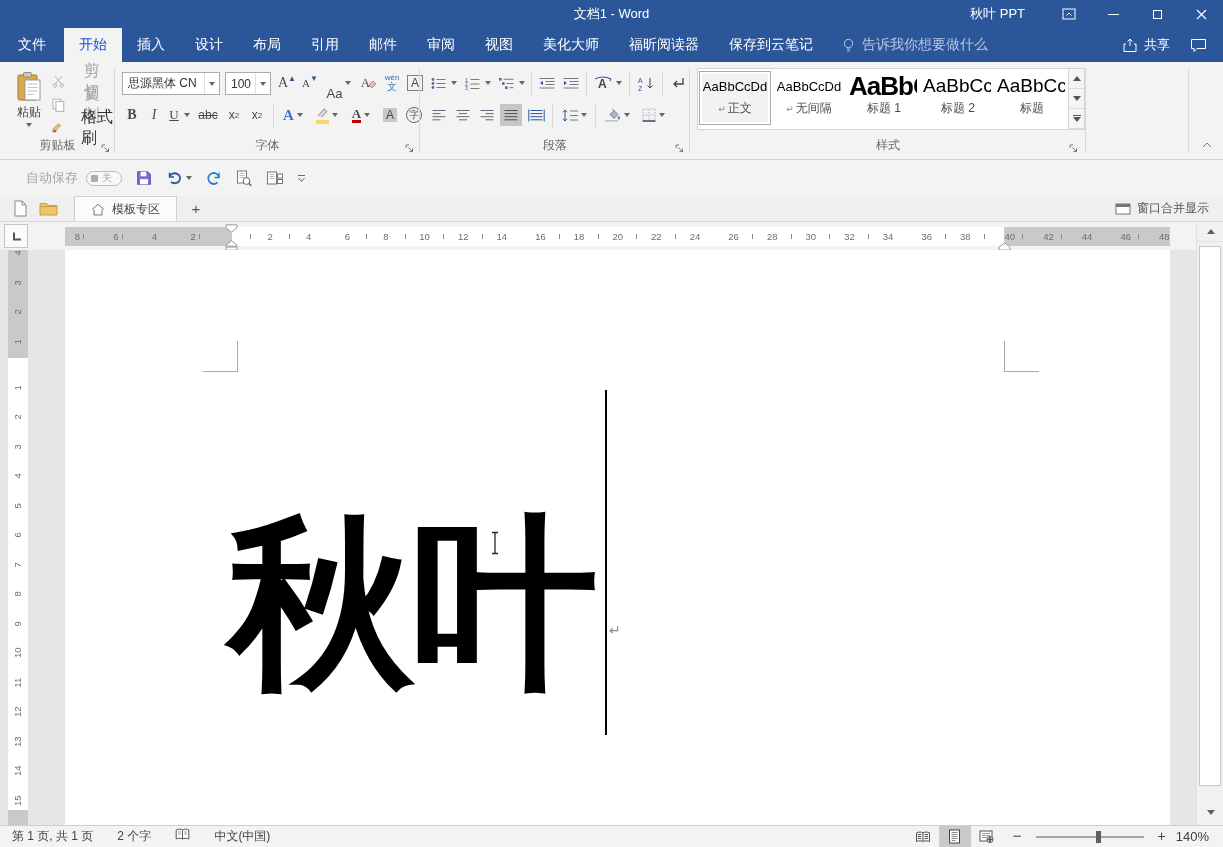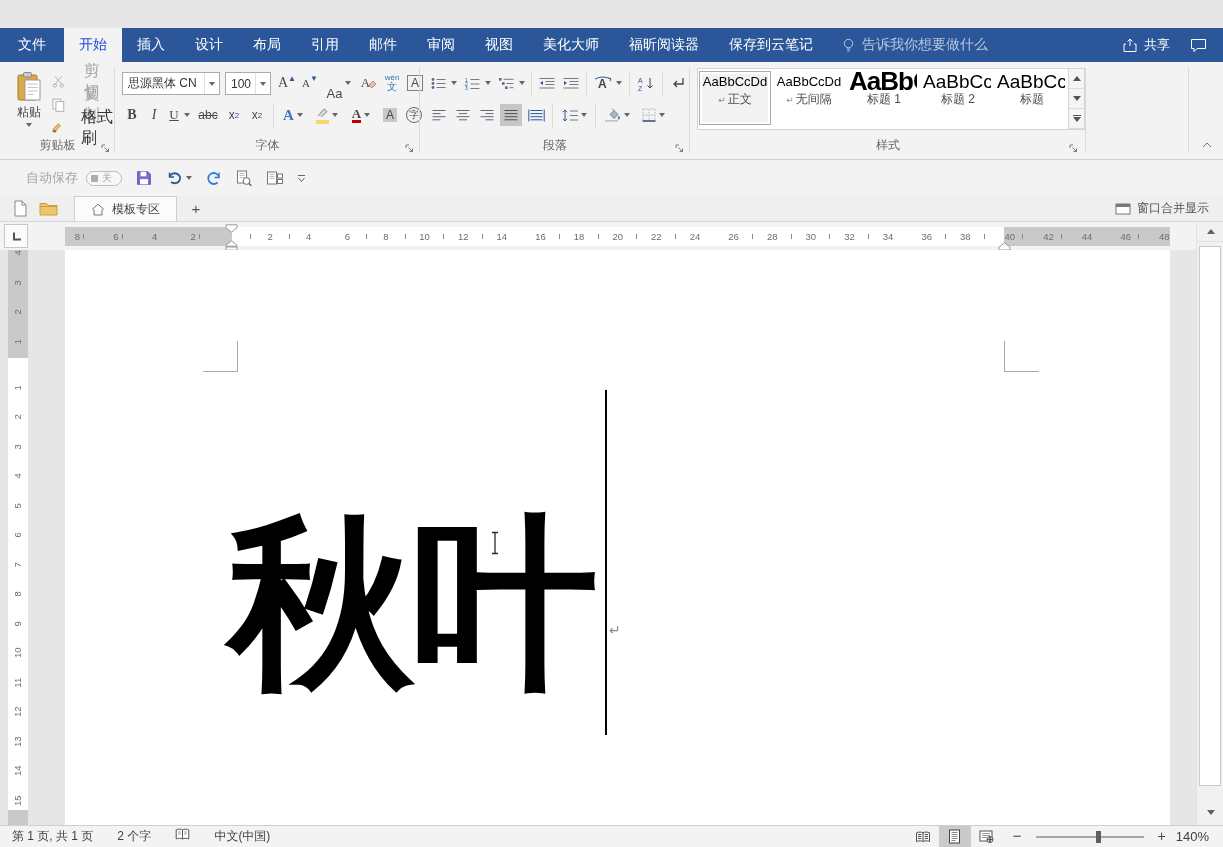--- a/index.html
+++ b/index.html
@@ -49,21 +49,21 @@
   .encircle { border:1px solid #666; border-radius:50%; width:16px; height:16px; font-size:10px; display:flex; align-items:center; justify-content:center; }
   .selbtn { background:#c8c6c4; }
   .pastebtn { position:absolute; left:6px; top:6px; width:46px; height:72px; display:flex; flex-direction:column; align-items:center; justify-content:flex-start; gap:2px; font-size:12px; color:#444; padding-top:4px; }
   .smallrow { position:absolute; height:21px; display:flex; align-items:center; gap:19px; font-size:16px; }
   .pinyin { display:flex; flex-direction:column; align-items:center; line-height:1; color:#2e74b5; font-size:8px; }
   .pinyin b { font-size:10px; font-weight:normal; }
 
   
   .stylegallery { position:absolute; left:697px; top:6px; width:388px; height:62px; background:#fff; border:1px solid #d4d4d4; display:flex; }
   .stylecards { flex:1; display:flex; padding:2px 1px; gap:2px; }
-  .scard { width:72px; height:54px; overflow:hidden; display:flex; flex-direction:column; align-items:center; justify-content:flex-end; padding-bottom:16px; border:1px solid transparent; }
+  .scard { width:72px; height:54px; overflow:hidden; display:flex; flex-direction:column; align-items:center; justify-content:flex-end; padding-bottom:7px; border:1px solid transparent; }
   .scard .prev { font-size:13px; color:#000; white-space:nowrap; overflow:hidden; max-width:68px; flex:1; display:flex; align-items:center; }
   .scard.big .prev { font-size:26px; font-weight:bold; letter-spacing:-1px; }
   .scard.mid .prev { font-size:19px; }
   .scard .nm { font-size:12px; color:#4a4a4a; display:flex; gap:2px; align-items:baseline; white-space:nowrap; }
   .scard .mk { font-size:9px; color:#8a8a8a; }
   .scard.selected { border:1px solid #ababab; box-shadow:inset 0 0 0 2px #fff; background:#f2f2f2; }
   .stylescroll { width:19px; border-left:1px solid #d4d4d4; display:flex; flex-direction:column; background:#f5f5f5; }
   .stylescroll > div { flex:1; display:flex; align-items:center; justify-content:center; border-bottom:1px solid #dcdcdc; }
   .tri-up { width:0;height:0;border-left:4px solid transparent;border-right:4px solid transparent;border-bottom:5px solid #555; }
   .tri-dn { width:0;height:0;border-left:4px solid transparent;border-right:4px solid transparent;border-top:5px solid #555; }
@@ -128,20 +128,43 @@
   .zoomthumb { position:absolute; left:60px; top:-5px; width:5px; height:12px; background:#5f5f5f; }
   .zminus { font-size:15px; color:#444; padding:0 4px 2px 10px; }
   .zplus { font-size:14px; color:#444; padding:0 4px 1px 4px; }
   .zoompct { padding:0 14px 0 6px; font-size:13px; }
 </style>
 </head>
 <body>
 
 <div class="app">
 
+  <div class="titlebar">
+    <div class="tb-title">文档1  -  Word</div>
+    <div class="tb-right">
+      <span class="tb-account">秋叶 PPT</span>
+      <span class="winbtn">
+        <svg width="14" height="12" viewBox="0 0 14 12">
+            <rect x="1" y="1" width="12" height="10" fill="none" stroke="#fff"></rect>
+            <path d="M4.5 7.5 L7 5 L9.5 7.5" fill="none" stroke="#fff"></path>
+          </svg>
+      </span>
+      <span class="winbtn">
+          <span class="minbar"></span>
+        </span>
+      <span class="winbtn">
+          <span class="maxbox"></span>
+        </span>
+      <span class="winbtn">
+        <svg width="11" height="11" viewBox="0 0 11 11">
+            <path d="M1 1 L10 10 M10 1 L1 10" stroke="#fff" stroke-width="1.2"></path>
+          </svg>
+      </span>
+    </div>
+  </div>
 
   <div class="tabrow">
     <div class="rtab filetab">文件</div>
     <div style="display:flex">
         <div class="rtab active">开始</div>
         <div class="rtab">插入</div>
         <div class="rtab">设计</div>
         <div class="rtab">布局</div>
         <div class="rtab">引用</div>
         <div class="rtab">邮件</div>

